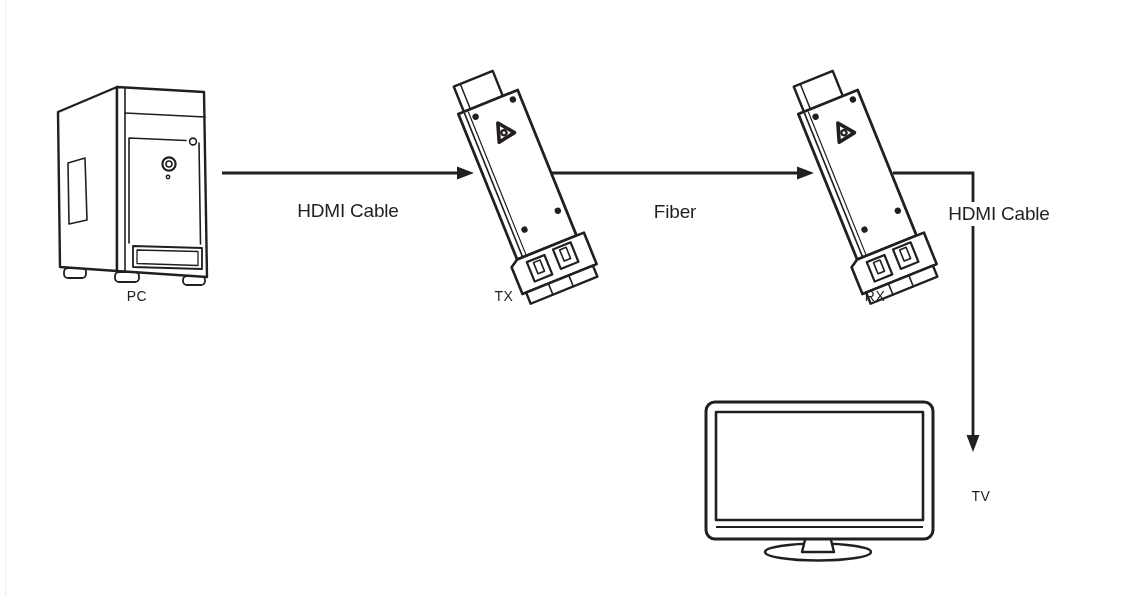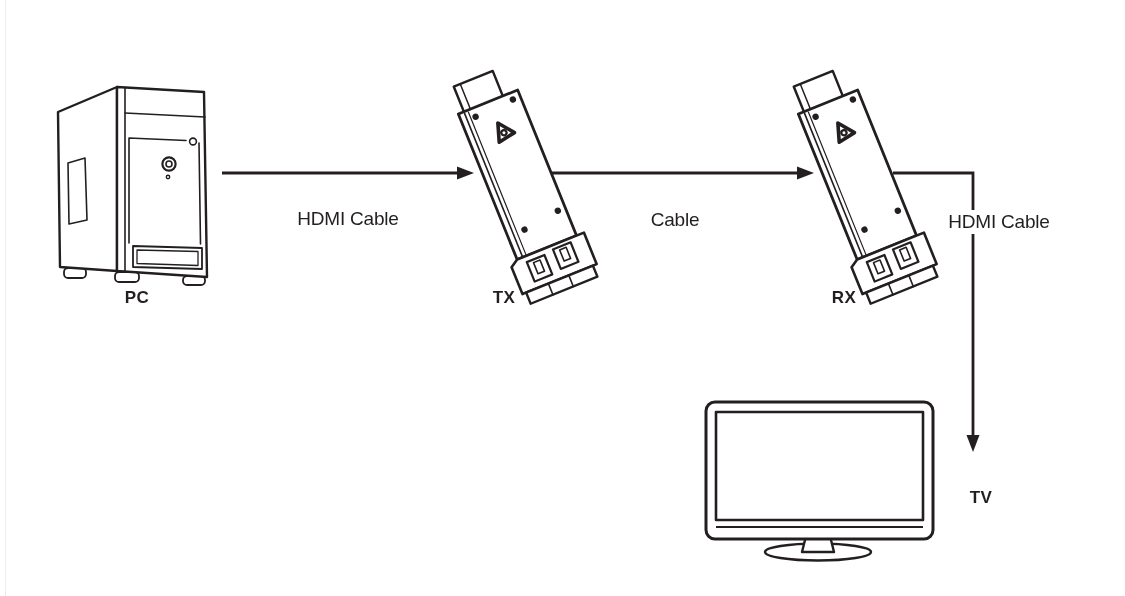--- a/index.html
+++ b/index.html
@@ -22,29 +22,28 @@
     top: 0;
   }
   .lbl {
     position: absolute;
     transform: translateX(-50%);
     white-space: nowrap;
     color: #231f20;
     z-index: 2;
   }
   .node-label {
-    font-size: 17px;
-    font-weight: bold;
+    font-size: 14px;
+    font-weight: normal;
     letter-spacing: 0.5px;
   }
   .conn-label {
     font-size: 19px;
     font-weight: normal;
     letter-spacing: -0.2px;
-    margin-top: 8px;
   }
   .conn-label.on-line {
     background: #ffffff;
     padding: 1px 4px;
   }
   .page-edge {
     position: absolute;
     left: 5px;
     top: 0;
     width: 1px;
@@ -148,20 +147,20 @@
       <ellipse cx="818" cy="552" rx="53" ry="8.5" stroke-width="2.4"></ellipse>
       <path d="M 806,536 L 830,536 L 834,552 L 802,552 Z" stroke-width="2.4"></path>
       <rect x="706" y="402" width="227" height="137" rx="9" stroke-width="3"></rect>
       <rect x="716" y="412" width="207" height="108" fill="none" stroke-width="2.6"></rect>
       <line x1="716" y1="527" x2="923" y2="527" stroke-width="1.8"></line>
     </g>
   </svg>
 
   <div class="lbl node-label" style="left:137px; top:288px;">PC</div>
   <div class="lbl node-label" style="left:504px; top:288px;">TX</div>
-  <div class="lbl node-label" style="left:844px; top:288px;">RX</div>
+  <div class="lbl node-label" style="left:875px; top:288px;">RX</div>
   <div class="lbl node-label" style="left:981px; top:488px;">TV</div>
 
   <div class="lbl conn-label" style="left:348px; top:200px;">HDMI Cable</div>
-  <div class="lbl conn-label" style="left:675px; top:201px;">Cable</div>
+  <div class="lbl conn-label" style="left:675px; top:201px;">Fiber</div>
   <div class="lbl conn-label on-line" style="left:999px; top:202px;">HDMI Cable</div>
 
 </div>
 
 </body></html>

